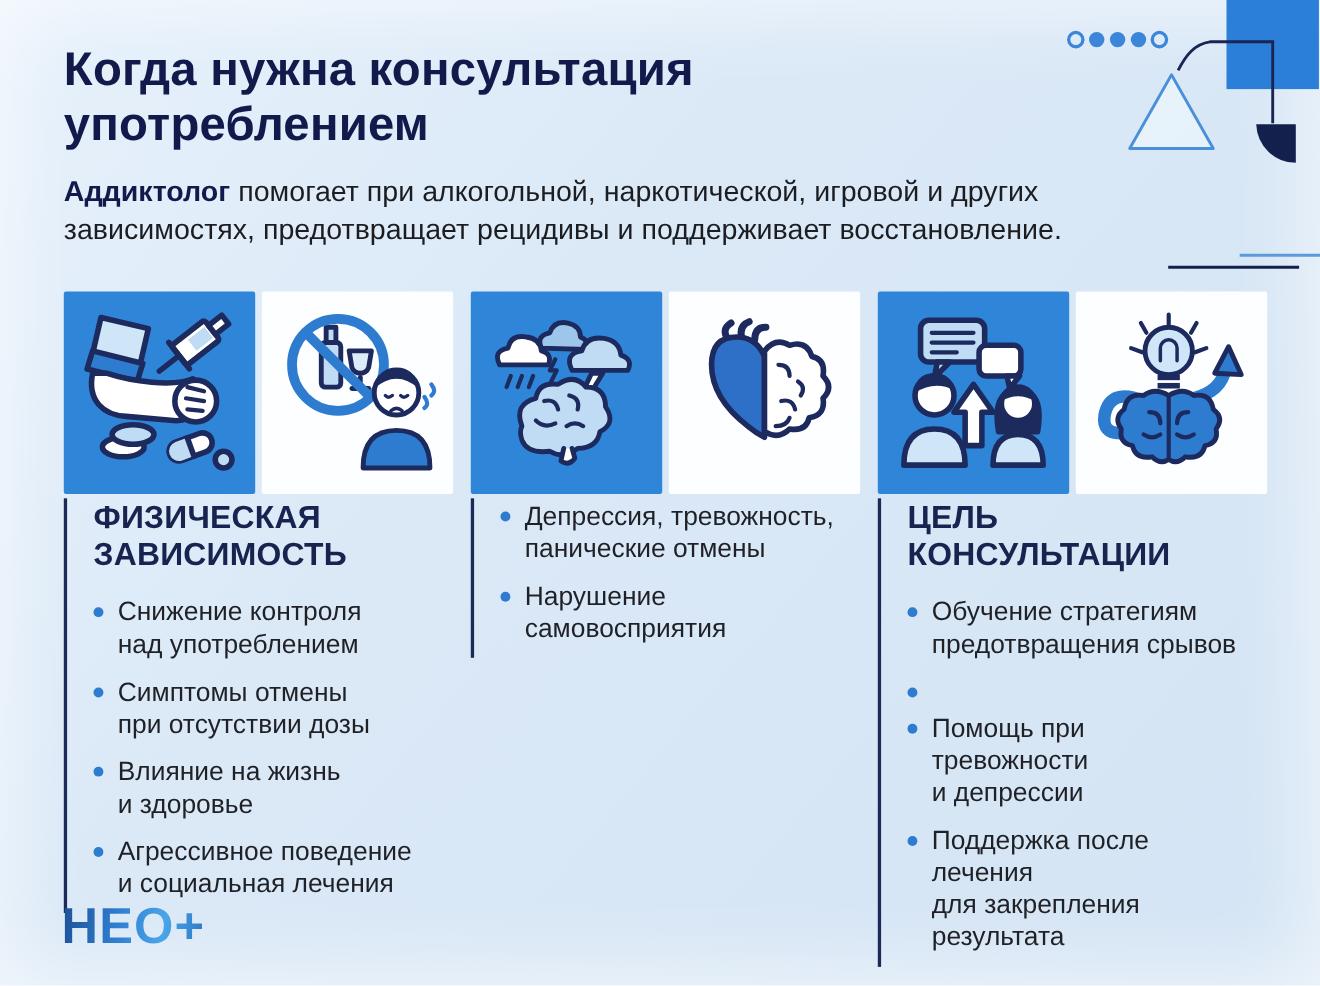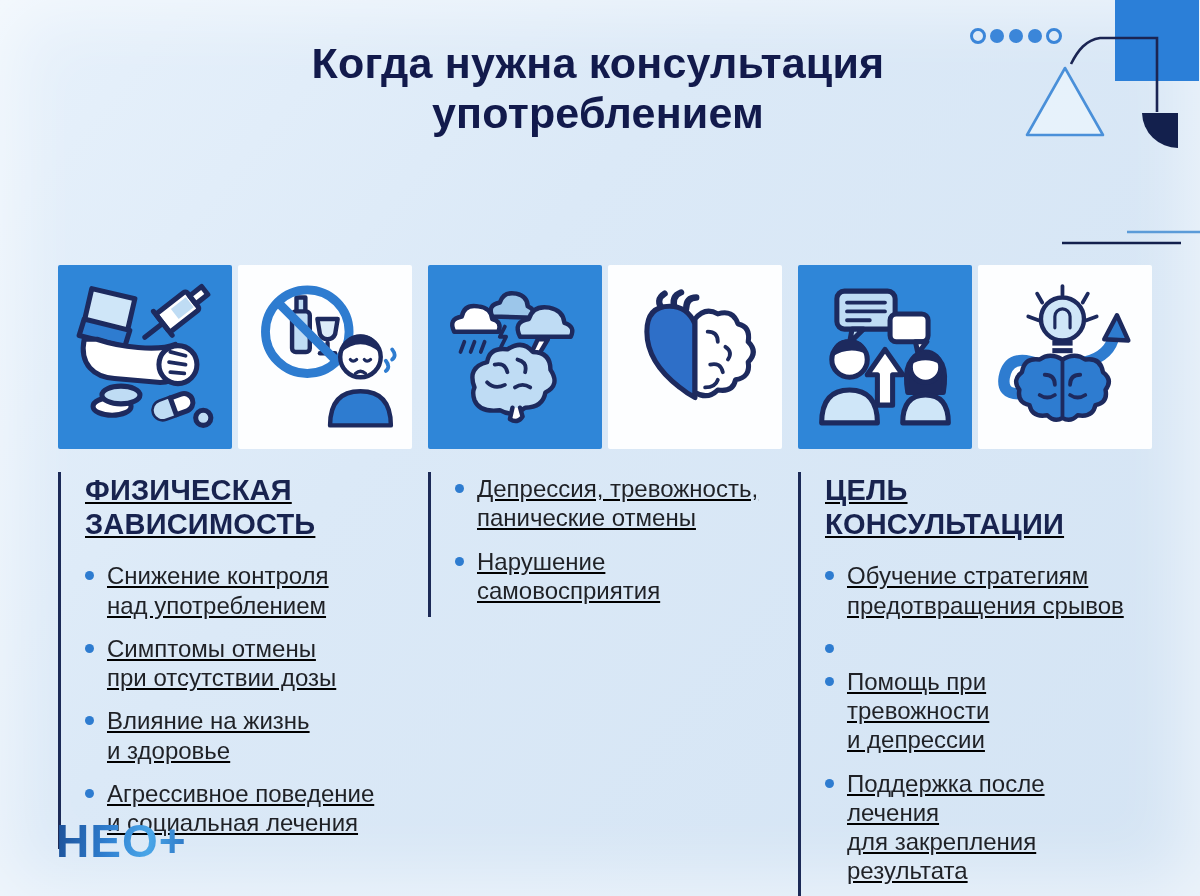--- a/index.html
+++ b/index.html
@@ -4,32 +4,32 @@
 <style>
   html,body{margin:0;padding:0;background:#ffffff;}
   .canvas{
     position:relative;width:1200px;height:896px;overflow:hidden;
     background:linear-gradient(130deg,#e7f1fb 0%,#dbe9f7 38%,#d4e4f4 100%);
     box-shadow:inset 0 0 70px 12px rgba(255,255,255,.6);
     font-family:"Liberation Sans","DejaVu Sans",sans-serif;
   }
   .decor{position:absolute;left:0;top:0;pointer-events:none;}
   .header{position:absolute;left:58px;top:38px;width:1080px;}
-  .title{font-size:43px;line-height:1.17;font-weight:800;color:#121a4c;letter-spacing:.2px;text-align:center;}
+  .title{font-size:43px;line-height:1.17;font-weight:800;color:#121a4c;letter-spacing:.2px;}
   .intro{margin-top:18px;font-size:26px;line-height:1.33;color:#1c1d21;width:1045px;white-space:pre-line;}
   .intro b{color:#121a4c;font-weight:700;}
   .grid{
     position:absolute;left:58px;top:265px;width:1094px;
     display:grid;grid-template-columns:354px 354px 354px;column-gap:16px;
   }
   .tiles{display:flex;gap:6px;height:184px;}
   .tile{flex:1 1 0;border-radius:2px;display:flex;align-items:center;justify-content:center;overflow:hidden;}
   .tile-blue{background:#2f86d8;}
   .tile-white{background:#fdfeff;}
-  .content{margin-top:23px;border-left:3px solid #1c2a57;padding:2px 0 12px 24px;text-decoration:underline;}
+  .content{margin-top:4px;border-left:3px solid #1c2a57;padding:2px 0 12px 24px;}
   .col-heading{font-size:29px;line-height:1.16;font-weight:800;color:#18234f;margin:0 0 20px 0;letter-spacing:.2px;white-space:pre-line;}
   .bullets{list-style:none;margin:0;padding:0;display:flex;flex-direction:column;gap:14px;width:308px;}
   .bullets li{display:flex;gap:13px;font-size:24px;line-height:1.22;color:#1f2126;}
   .dot{flex:0 0 auto;width:9px;height:9px;border-radius:50%;background:#2e7cd0;margin-top:10px;}
   .bt{white-space:pre-line;}
   .logo{
     position:absolute;left:56px;bottom:28px;
     font-size:46px;font-weight:900;letter-spacing:1px;
     background:linear-gradient(100deg,#1c4e95 0%,#2f7fd0 40%,#4aa6e8 70%,#2a72c2 100%);
     -webkit-background-clip:text;background-clip:text;color:transparent;
@@ -55,20 +55,22 @@
     <path d="M1065 68 L1103 135 L1027 135 Z" fill="#e9f3fc" fill-opacity="0.85" stroke="#4a90d9" stroke-width="2.6" stroke-linejoin="round"></path>
     <line x1="1127" y1="232" x2="1200" y2="232" stroke="#5b9bd8" stroke-width="2.6"></line>
     <line x1="1062" y1="243" x2="1181" y2="243" stroke="#13204d" stroke-width="2.6"></line>
   </svg>
 
   <div class="header">
     <div class="title">
       <div>Когда нужна консультация</div>
       <div>употреблением</div>
     </div>
+    <p class="intro"><b>Аддиктолог</b><span> помогает при алкогольной, наркотической, игровой и других
+зависимостях, предотвращает рецидивы и поддерживает восстановление.</span></p>
   </div>
 
   <div class="grid">
 
     <section>
       <div class="tiles">
         <div class="tile tile-blue">
           <svg class="ico" width="152" height="160" viewBox="0 0 120 120">
             <g stroke="#1d2a5e" stroke-width="4" stroke-linecap="round" stroke-linejoin="round">
               <path d="M18 6 L52 14 L46 40 L12 32 Z" fill="#cfe6f8"></path>

